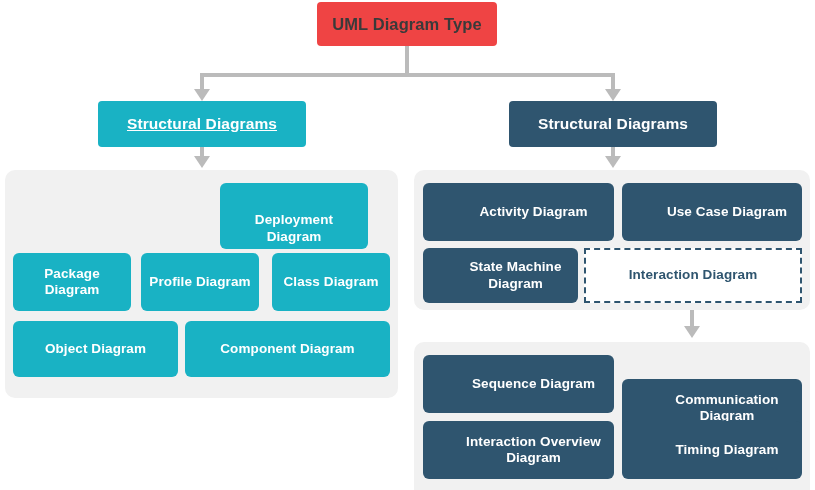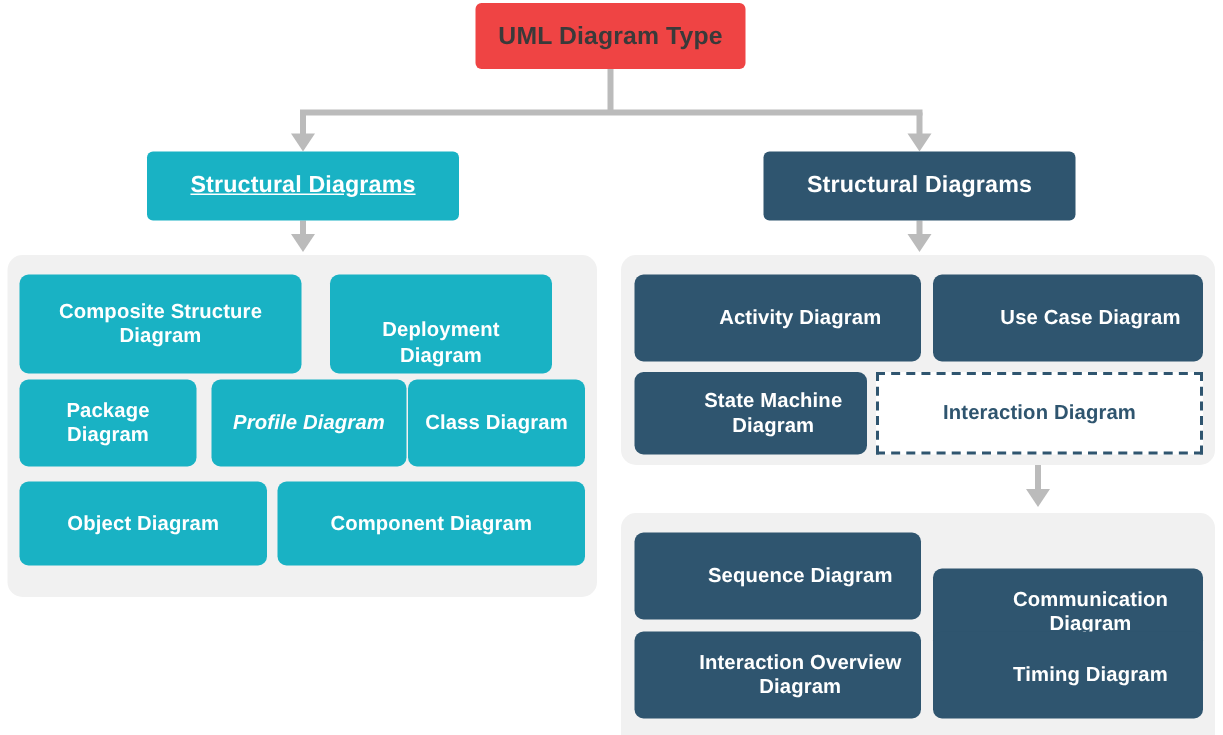--- a/index.html
+++ b/index.html
@@ -118,33 +118,30 @@
   <div class="node node-branch node-struct" style="left:98px; top:101px; width:208px; height:46px;text-decoration:underline;">
     <span>Structural Diagrams</span>
   </div>
 
   <div class="node node-branch node-behav" style="left:509px; top:101px; width:208px; height:46px;">
     <span>Structural Diagrams</span>
   </div>
 
   <div class="panel" style="left:5px; top:170px; width:393px; height:228px;">
 
-    <div class="node node-leaf leaf-teal" style="left:8px; top:13px; width:188px; height:66px;">
-      <span>Composite Structure Diagram</span>
-    </div>
 
     <div class="node node-leaf leaf-teal" style="left:215px; top:13px; width:148px; height:66px;align-items:flex-end;">
       <span>Deployment Diagram</span>
     </div>
 
     <div class="node node-leaf leaf-teal" style="left:8px; top:83px; width:118px; height:58px;">
       <span>Package Diagram</span>
     </div>
 
-    <div class="node node-leaf leaf-teal" style="left:136px; top:83px; width:130px; height:58px;font-style:italic;">
+    <div class="node node-leaf leaf-teal" style="left:136px; top:83px; width:118px; height:58px;">
       <span>Profile Diagram</span>
     </div>
 
     <div class="node node-leaf leaf-teal" style="left:267px; top:83px; width:118px; height:58px;">
       <span>Class Diagram</span>
     </div>
 
     <div class="node node-leaf leaf-teal" style="left:8px; top:151px; width:165px; height:56px;">
       <span>Object Diagram</span>
     </div>

